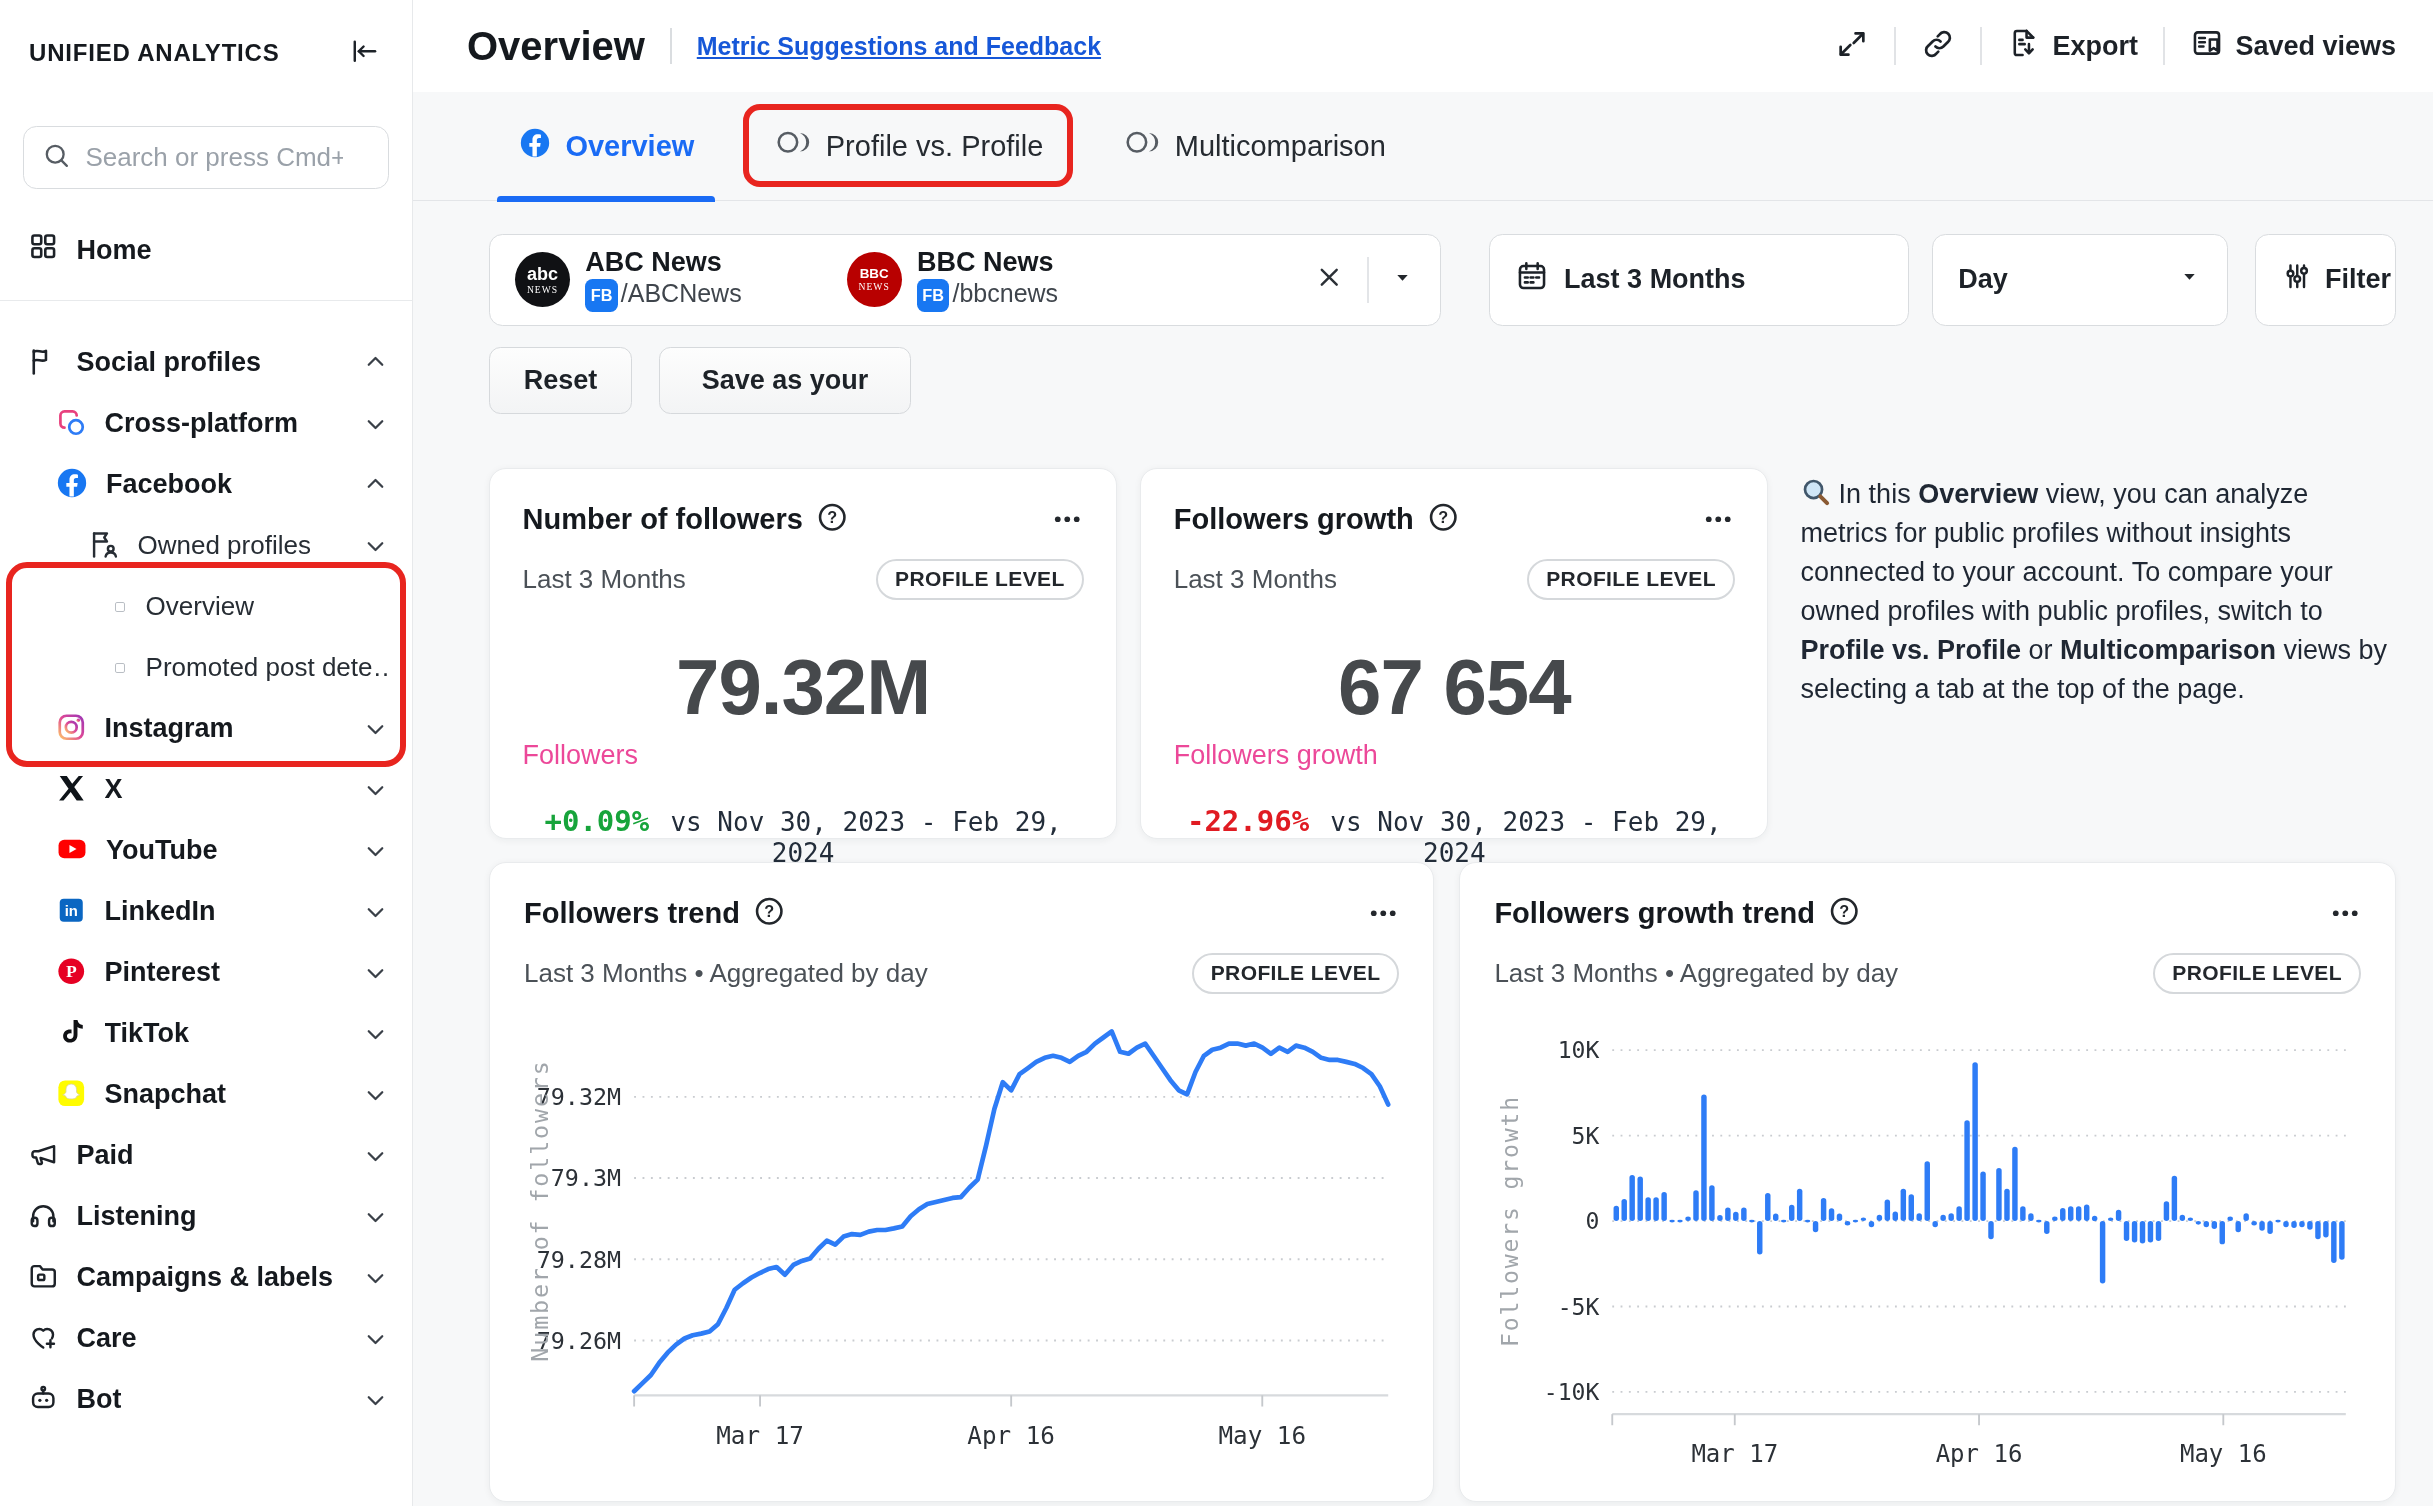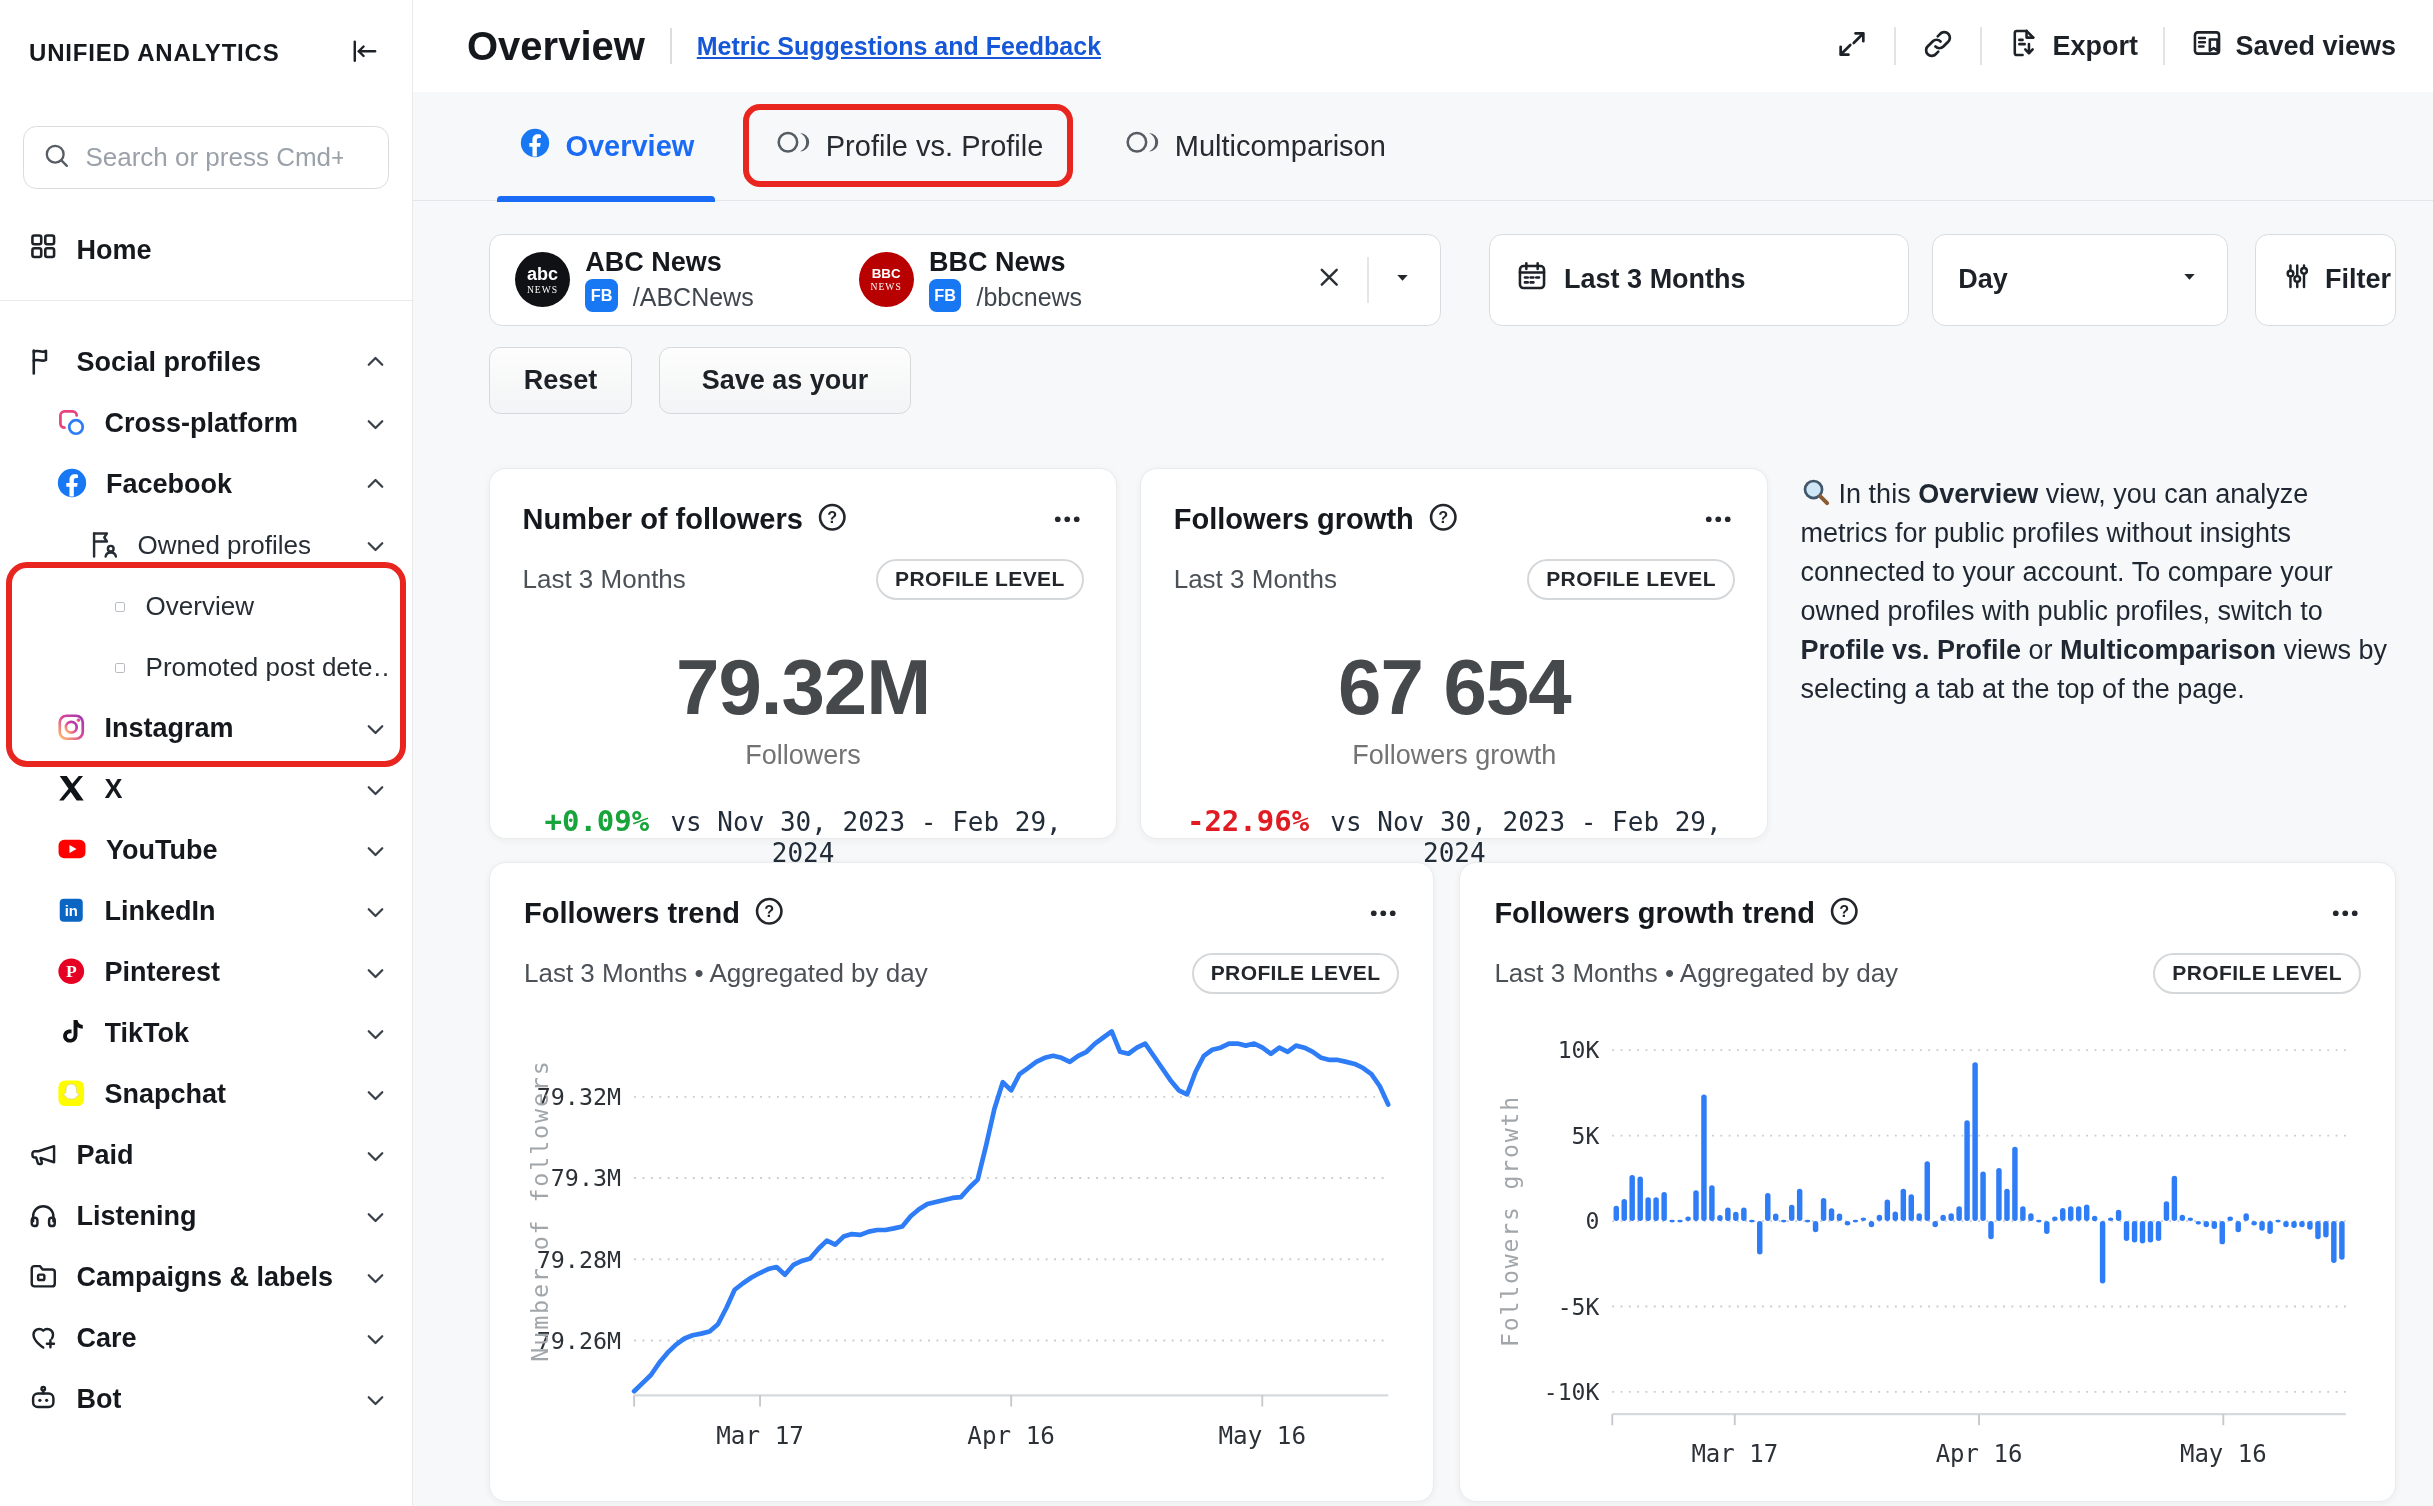--- a/index.html
+++ b/index.html
@@ -48,21 +48,21 @@
 
   .content { padding:32.5px 38px 0 76px; flex:1; }
   .controls-row { display:flex; align-items:stretch; height:92px; }
   .selector { width:975px; background:#fff; border:1.9px solid #d9dcdf; border-radius:13.4px; display:flex; align-items:center; padding:0 25px; }
   .chip { display:flex; align-items:center; gap:15.3px; }
   .chip + .chip { margin-left:105px; }
   .avatar { width:55px; height:55px; border-radius:50%; display:flex; flex-direction:column; align-items:center; justify-content:center; color:#fff; line-height:1; flex:0 0 auto; }
   .avatar .a1 { font-size:18px; font-weight:700; }
   .avatar .a2 { font-size:9.6px; letter-spacing:1px; margin-top:1.9px; font-family:"Liberation Serif",serif; }
   .chip-name { font-size:27px; font-weight:700; color:#15191e; }
-  .chip-row2 { display:flex; align-items:flex-end; gap:15px; margin-top:1px; }
+  .chip-row2 { display:flex; align-items:flex-start; gap:3px; margin-top:1px; }
   .fb-badge { width:32.5px; height:32.5px; background:#1877f2; color:#fff; border-radius:7.6px; font-size:16.3px; font-weight:700; display:flex; align-items:center; justify-content:center; }
   .handle { font-size:25px; color:#3f454c; }
   .selector-right { margin-left:auto; display:flex; align-items:center; }
   .sel-sep { width:1.9px; height:46px; background:#e3e5e8; margin:0 21px; }
   .ctrl { background:#fff; border:1.9px solid #d9dcdf; border-radius:13.4px; display:flex; align-items:center; padding:0 25px; font-size:27px; font-weight:700; color:#1d2228; cursor:pointer; }
   .ctrl-date { width:430px; margin-left:48px; gap:15.3px; }
   .ctrl-day { width:302px; margin-left:23px; }
   .ctrl-filter { width:141px; margin-left:27px; gap:11.5px; }
   .btn-row { display:flex; gap:27px; margin-top:21px; }
   .btn { height:67px; border:1.9px solid #d6d9dc; border-radius:11.5px; background:linear-gradient(#fdfdfd,#f3f4f5); font-size:27px; font-weight:700; color:#1d2228; display:flex; align-items:center; justify-content:center; cursor:pointer; font-family:"Liberation Sans",sans-serif; }
@@ -72,21 +72,21 @@
   .card { background:#fff; border:1px solid #e9ebed; border-radius:17px; box-shadow:0 1.9px 7.6px rgba(20,30,40,.05); }
   .stat-card { width:638px; height:371px; padding:32.5px; }
   .stat-card + .stat-card { margin-left:23px; }
   .card-title-row { display:flex; align-items:center; gap:13.4px; }
   .card-title { font-size:29px; font-weight:700; color:#15191e; }
   .dots { margin-left:auto; cursor:pointer; display:flex; align-items:center; }
   .card-sub-row { display:flex; align-items:center; margin-top:21px; }
   .card-period { font-size:26px; color:#4b5157; }
   .badge { margin-left:auto; border:2.9px solid #d5d8db; border-radius:955px; padding:6.7px 17px; font-size:21px; font-weight:800; letter-spacing:0.4px; color:#23272c; background:#fff; }
   .stat-value { text-align:center; margin-top:42px; font-size:78px; font-weight:700; color:#46494c; letter-spacing:-1px; }
-  .stat-vlabel { text-align:center; font-size:27px; color:#737373; margin-top:7.6px; }
+  .stat-vlabel { font-size:27px; color:#ec4899; margin-top:7.6px; }
   .delta-row { text-align:center; margin-top:32.5px; font-family:"DejaVu Sans Mono",monospace; }
   .delta { font-size:29px; font-weight:700; }
   .delta.pos { color:#17a43b; } .delta.neg { color:#e01b22; }
   .delta-ctx { font-size:26px; color:#232d3a; margin-left:11.5px; }
 
   .note { margin-left:32px; margin-top:7.6px; width:606px; font-size:27px; line-height:39px; color:#1f2733; }
   .note b { font-weight:700; }
   .note svg { vertical-align:-5.7px; margin-right:5.7px; }
 
   .cards-row2 { display:flex; margin-top:23px; align-items:flex-start; }

